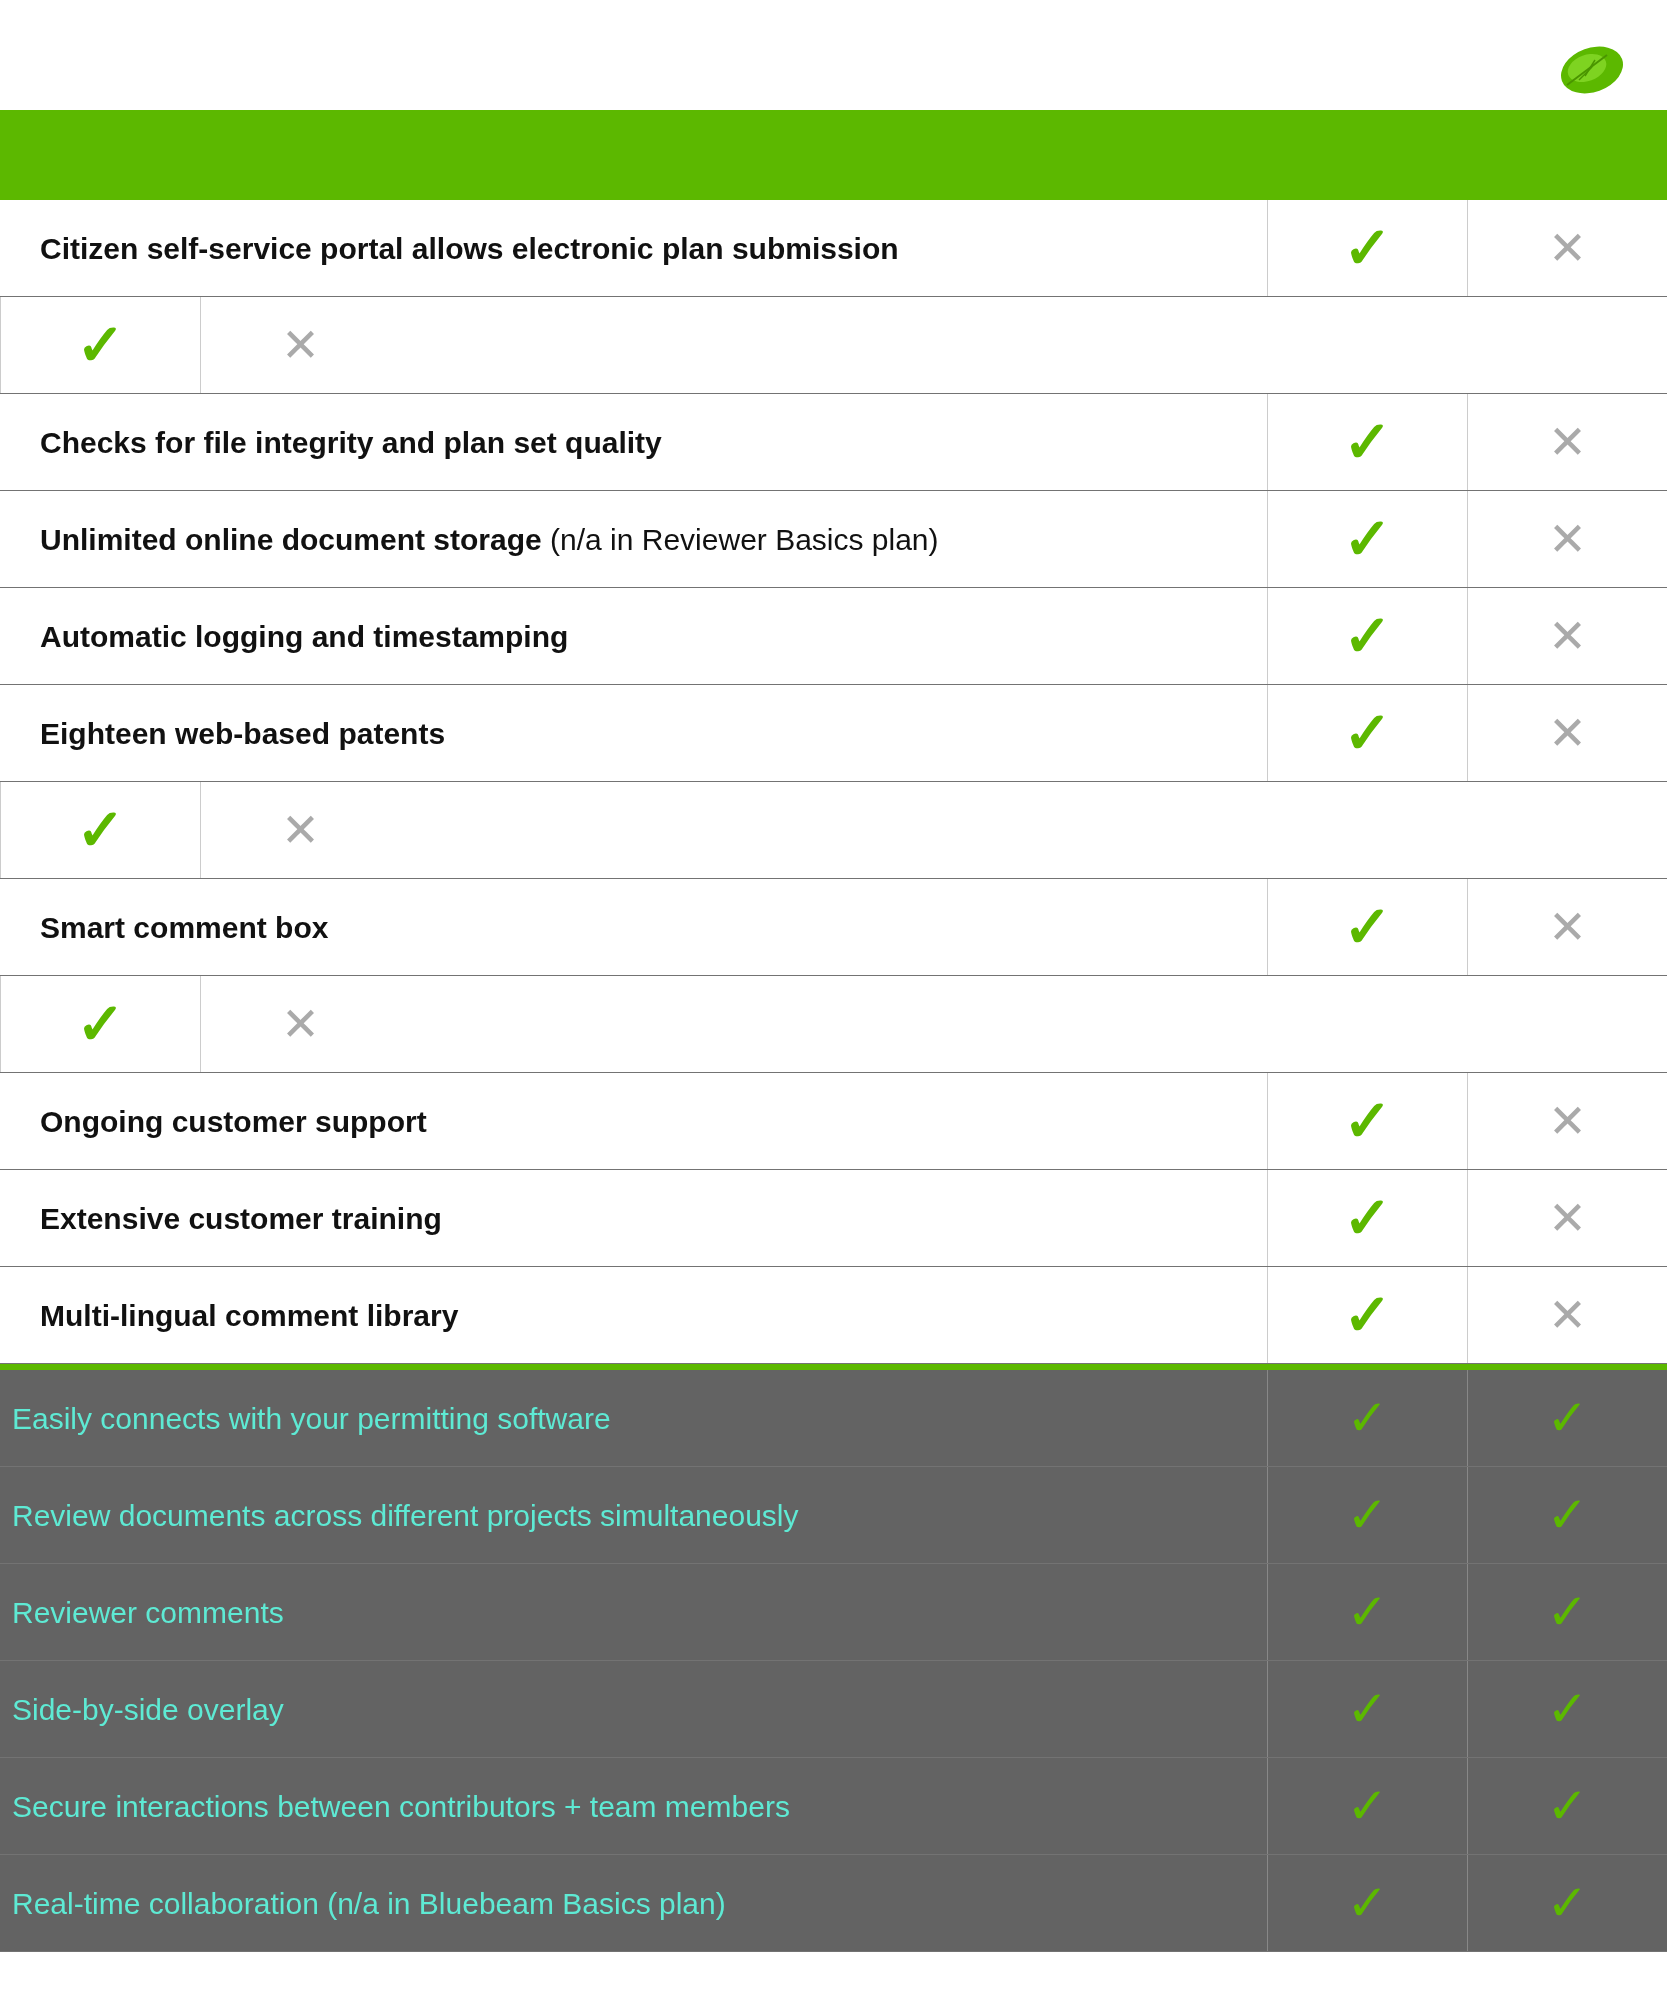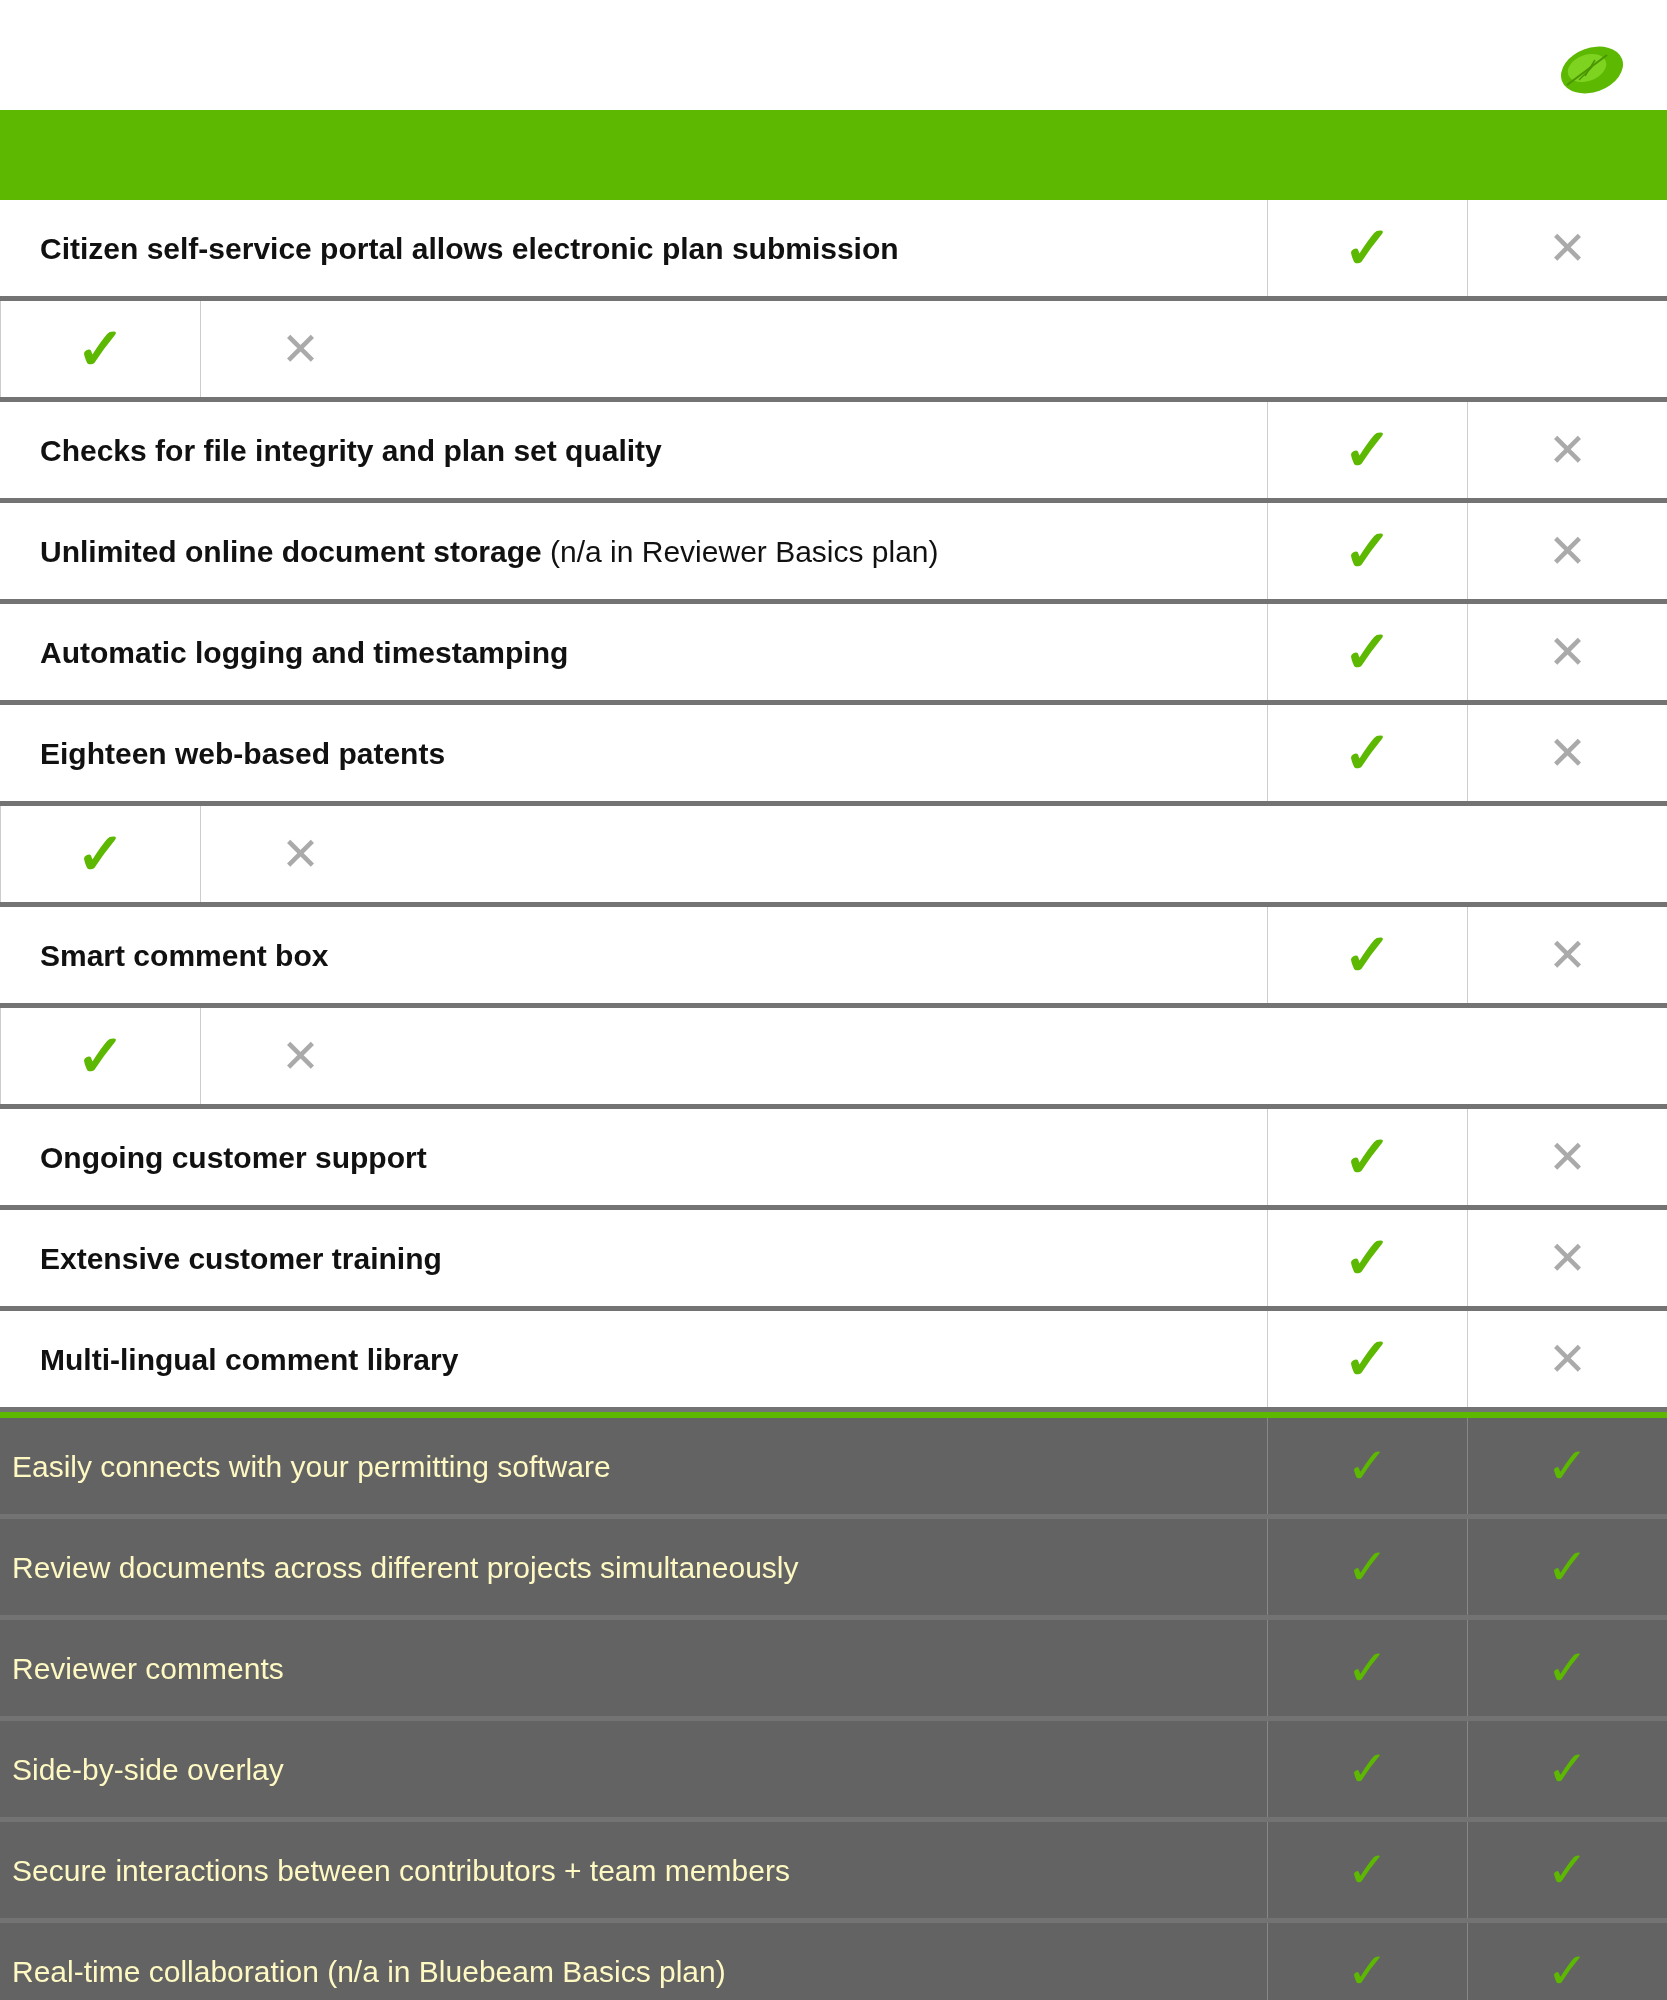--- a/index.html
+++ b/index.html
@@ -84,21 +84,21 @@
       text-align: center;
       font-size: 32px;
       font-weight: 700;
       color: #fff;
     }
 
     .feature-row {
       display: flex;
       align-items: center;
       min-height: 96px;
-      border-bottom: 5px solid #737373;
+      border-bottom: 1px solid #737373;
     }
 
     .feature-row.dark-bg {
       background: #636363;
     }
 
     .feature-name {
       flex: 1;
       padding: 22px 40px;
       font-size: 30px;
@@ -108,21 +108,21 @@
 
     .feature-name .bold {
       font-weight: 700;
     }
 
     .feature-name .normal-weight {
       font-weight: 400;
     }
 
     .feature-row.dark-bg .feature-name {
-      color: #fef9c3;
+      color: #5eead4;
       font-weight: 400;
       padding-left: 12px;
     }
 
     .check-col {
       width: 200px;
       text-align: center;
       font-size: 52px;
       display: flex;
       align-items: center;

